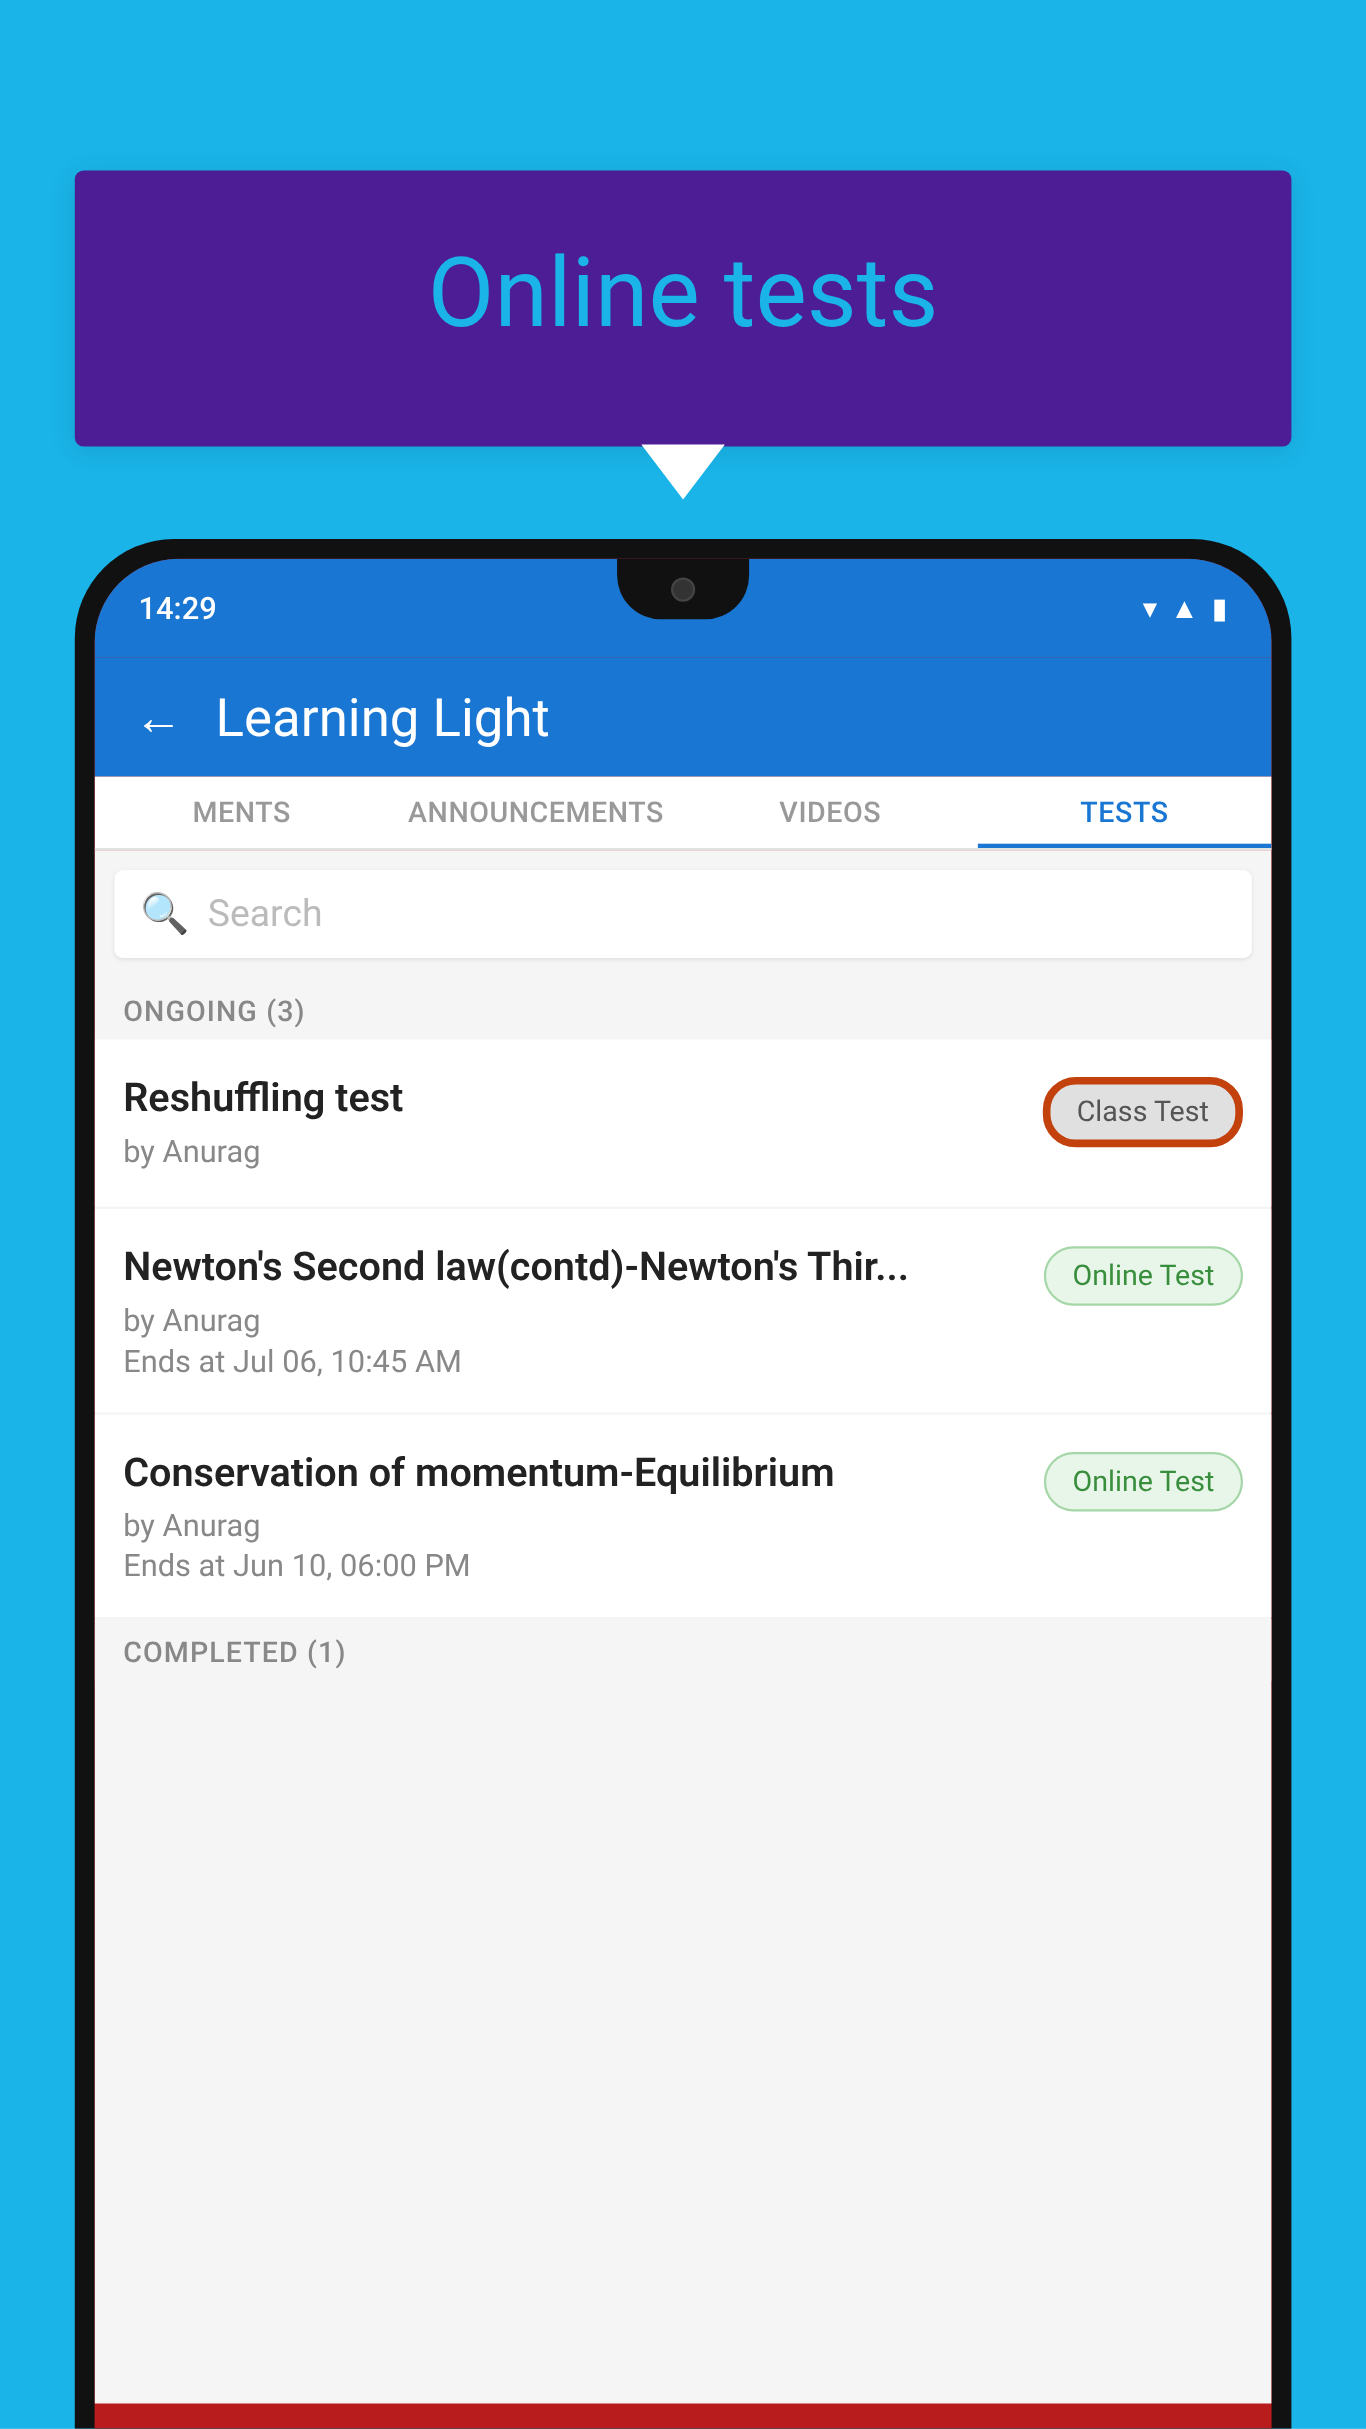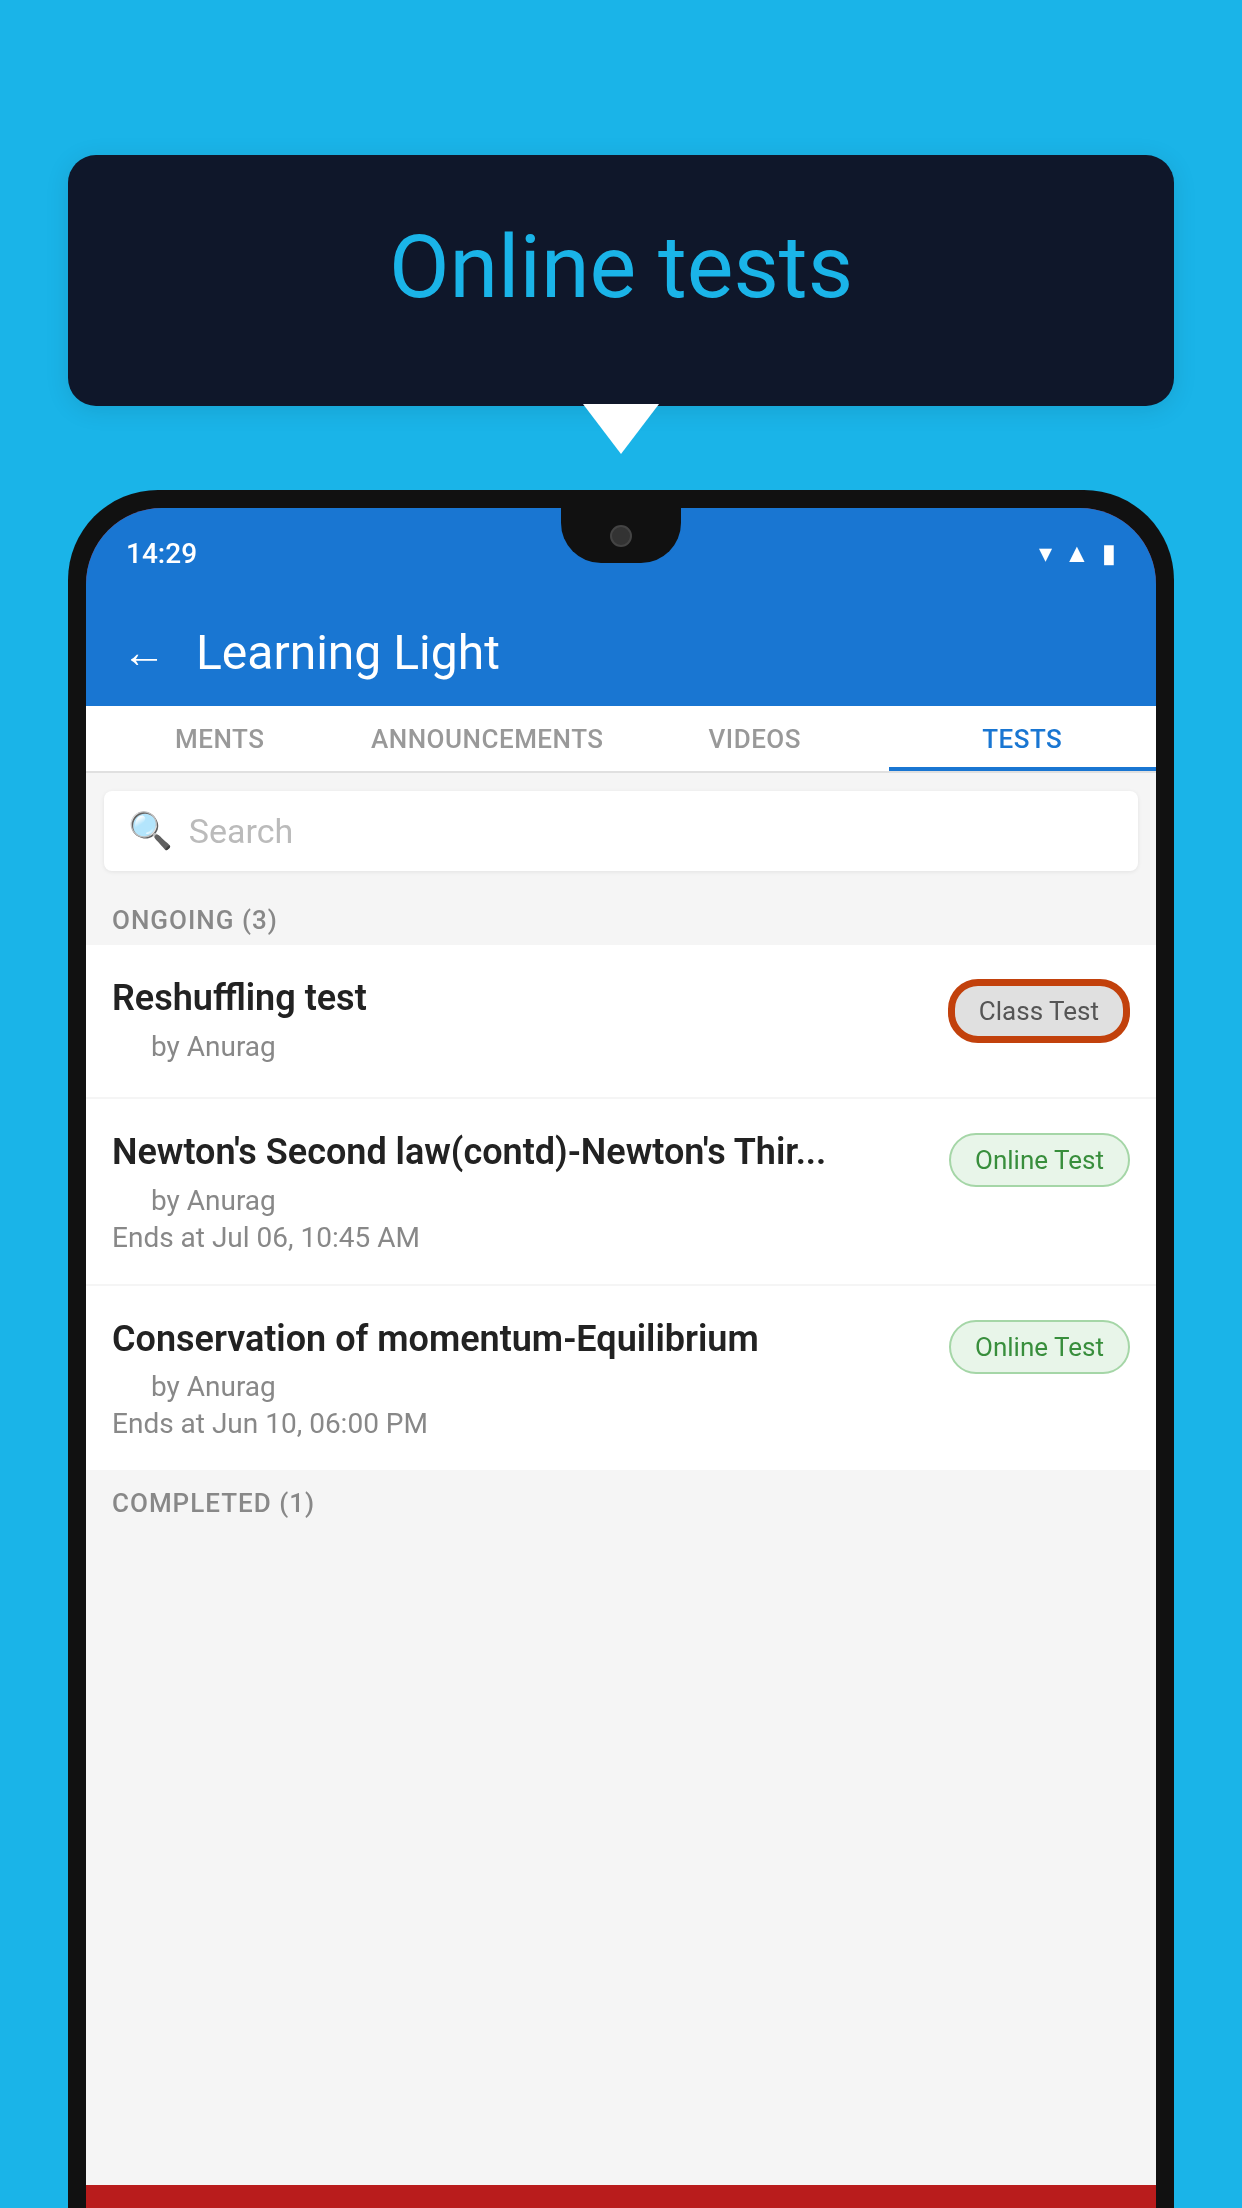--- a/index.html
+++ b/index.html
@@ -12,22 +12,22 @@
       overflow: hidden;
       position: relative;
     }
 
     
     .speech-bubble {
       position: absolute;
       top: 155px;
       left: 68px;
       right: 68px;
-      background: #0f172a;
-      border-radius: 28px;
+      background: #4c1d95;
+      border-radius: 8px;
       padding: 60px 50px 70px 50px;
       text-align: center;
       box-shadow: 0 4px 24px rgba(0,0,0,0.10);
     }
     .speech-bubble::after {
       content: '';
       position: absolute;
       bottom: -48px;
       left: 50%;
       transform: translateX(-50%);
@@ -241,21 +241,20 @@
       font-weight: 600;
       color: #222;
       margin-bottom: 8px;
       line-height: 1.3;
     }
 
     .test-by {
       font-size: 28px;
       color: #888;
       margin-bottom: 4px;
-      margin-left: 39px;
     }
 
     .test-time {
       font-size: 28px;
       color: #888;
     }
 
     .badge {
       border-radius: 30px;
       padding: 10px 24px;

